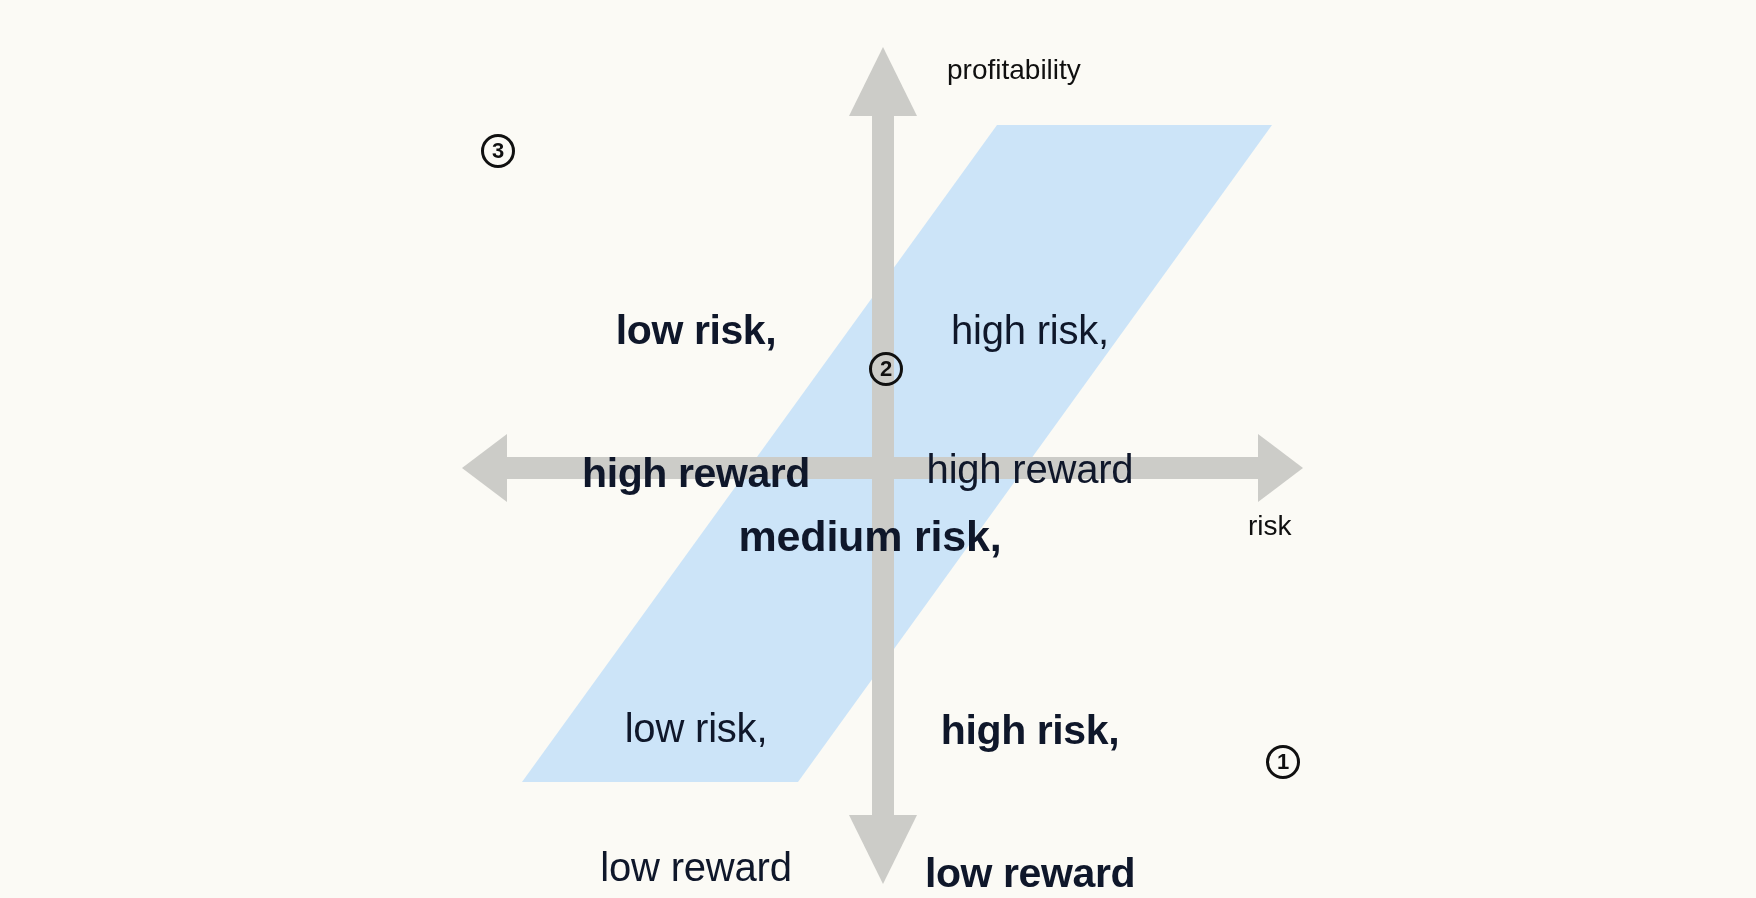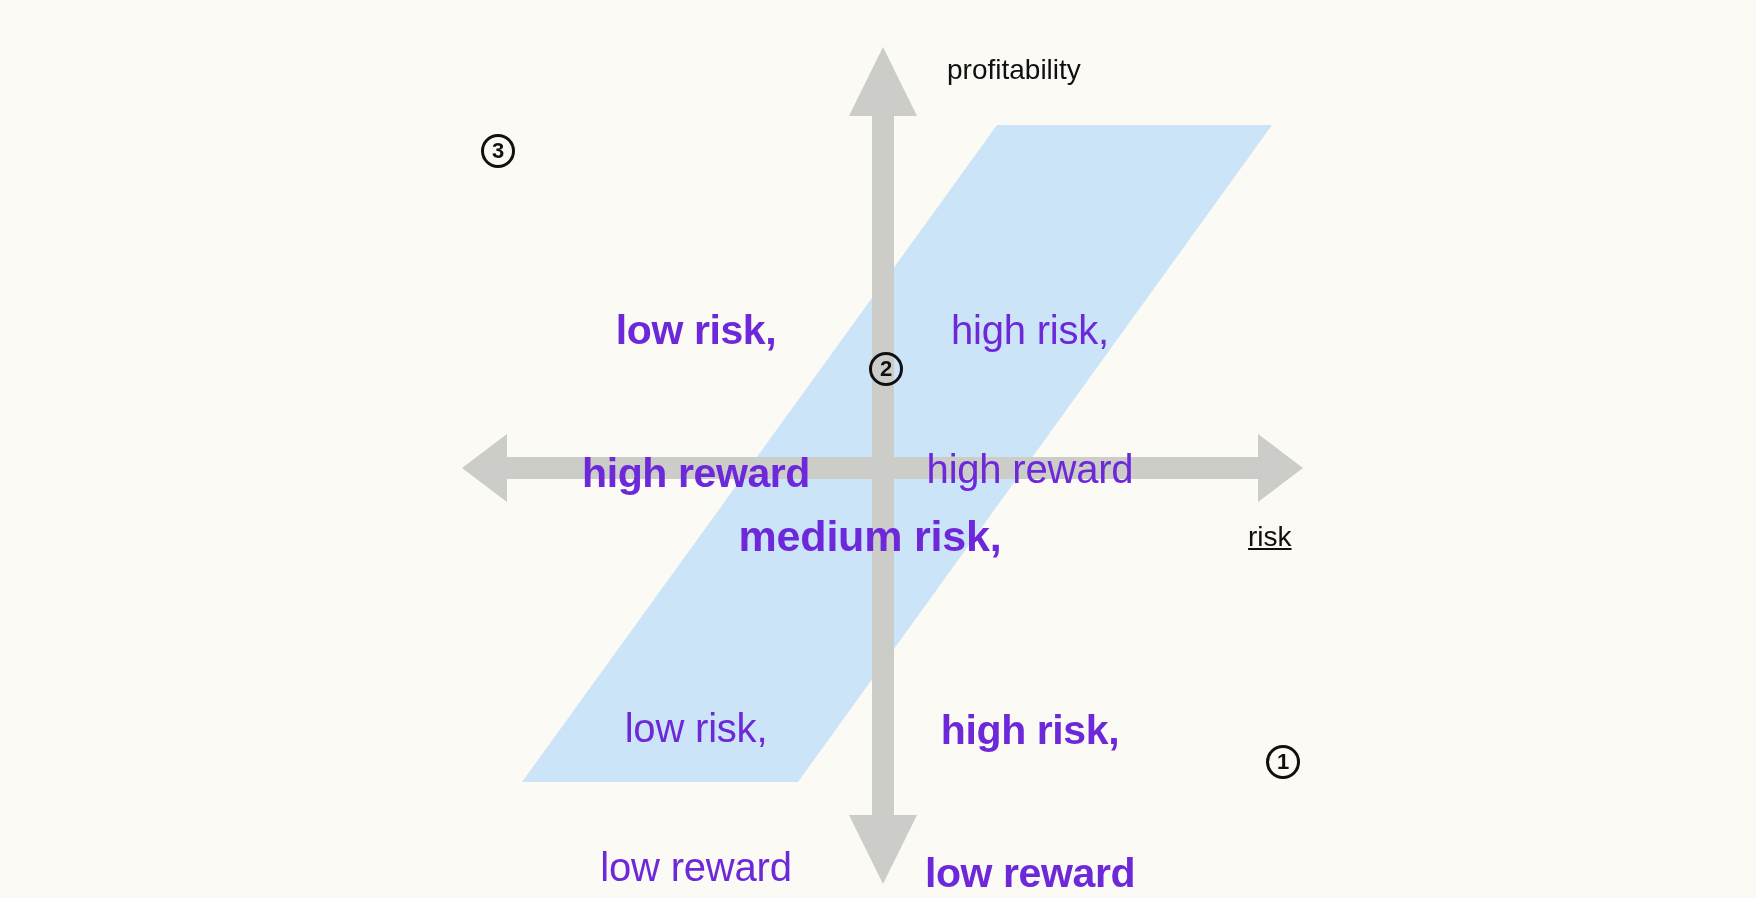--- a/index.html
+++ b/index.html
@@ -36,21 +36,21 @@
     height: 898px;
     pointer-events: none;
   }
   .layer > * {
     pointer-events: auto;
   }
 
   
   .quad-label {
     position: absolute;
-    color: #6d28d9;
+    color: #0f172a;
     line-height: 1.16;
     white-space: pre;
     letter-spacing: -0.2px;
   }
   .quad-label .line {
     display: block;
   }
   .q-normal {
     font-weight: 400;
     font-size: 40px;
@@ -106,22 +106,21 @@
     font-weight: 400;
     color: #101010;
     white-space: pre;
   }
   #axis-label-profitability {
     left: 947px;
     top: 42px;
   }
   #axis-label-risk {
     left: 1248px;
-    top: 509px;
-    text-decoration: underline;
+    top: 498px;
   }
 
   
   .step-marker {
     position: absolute;
     width: 34px;
     height: 34px;
     border: 3px solid #101010;
     border-radius: 50%;
     box-sizing: border-box;

